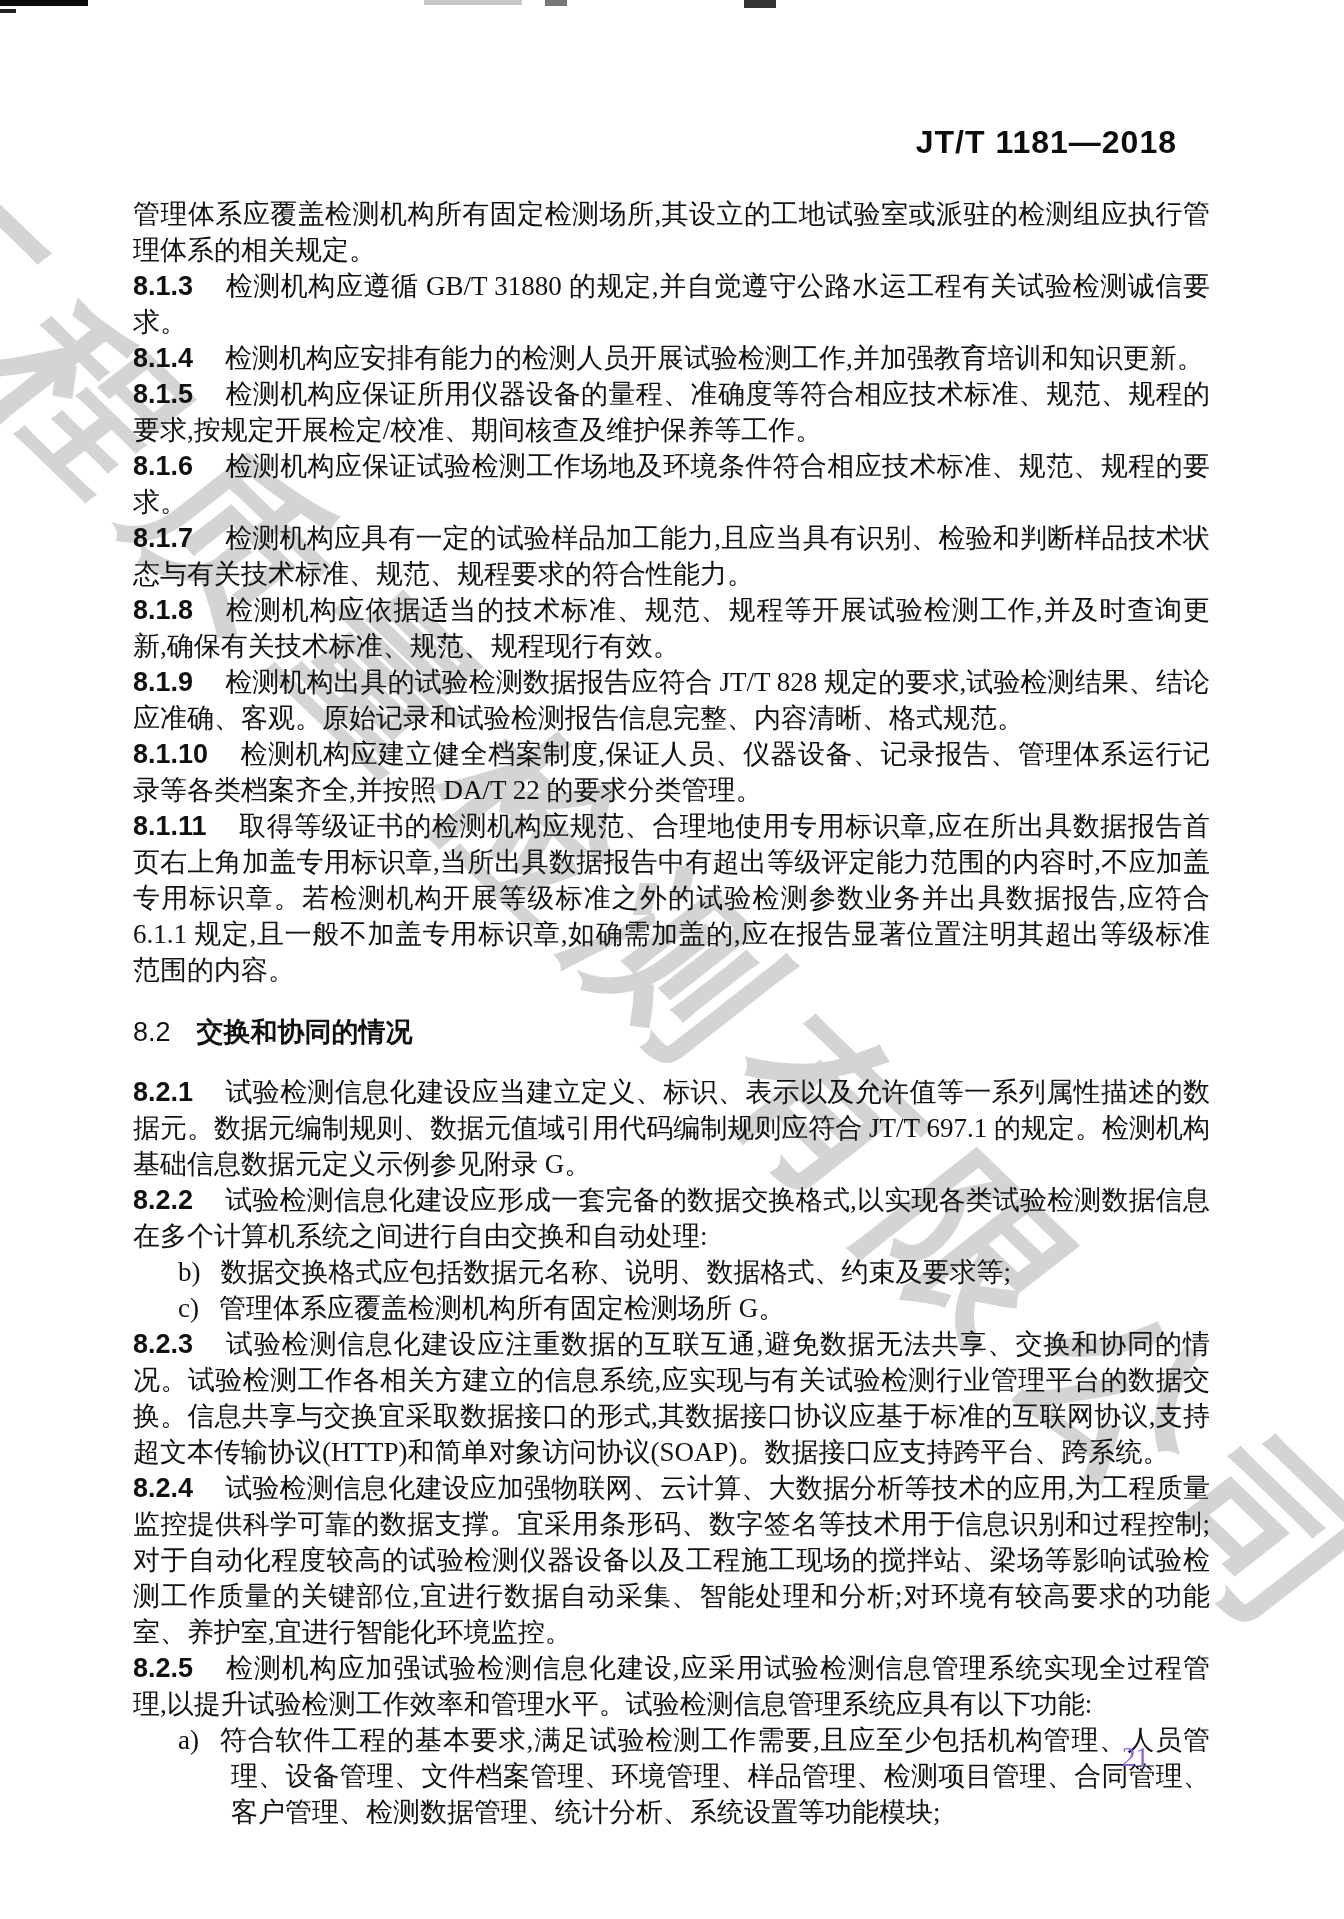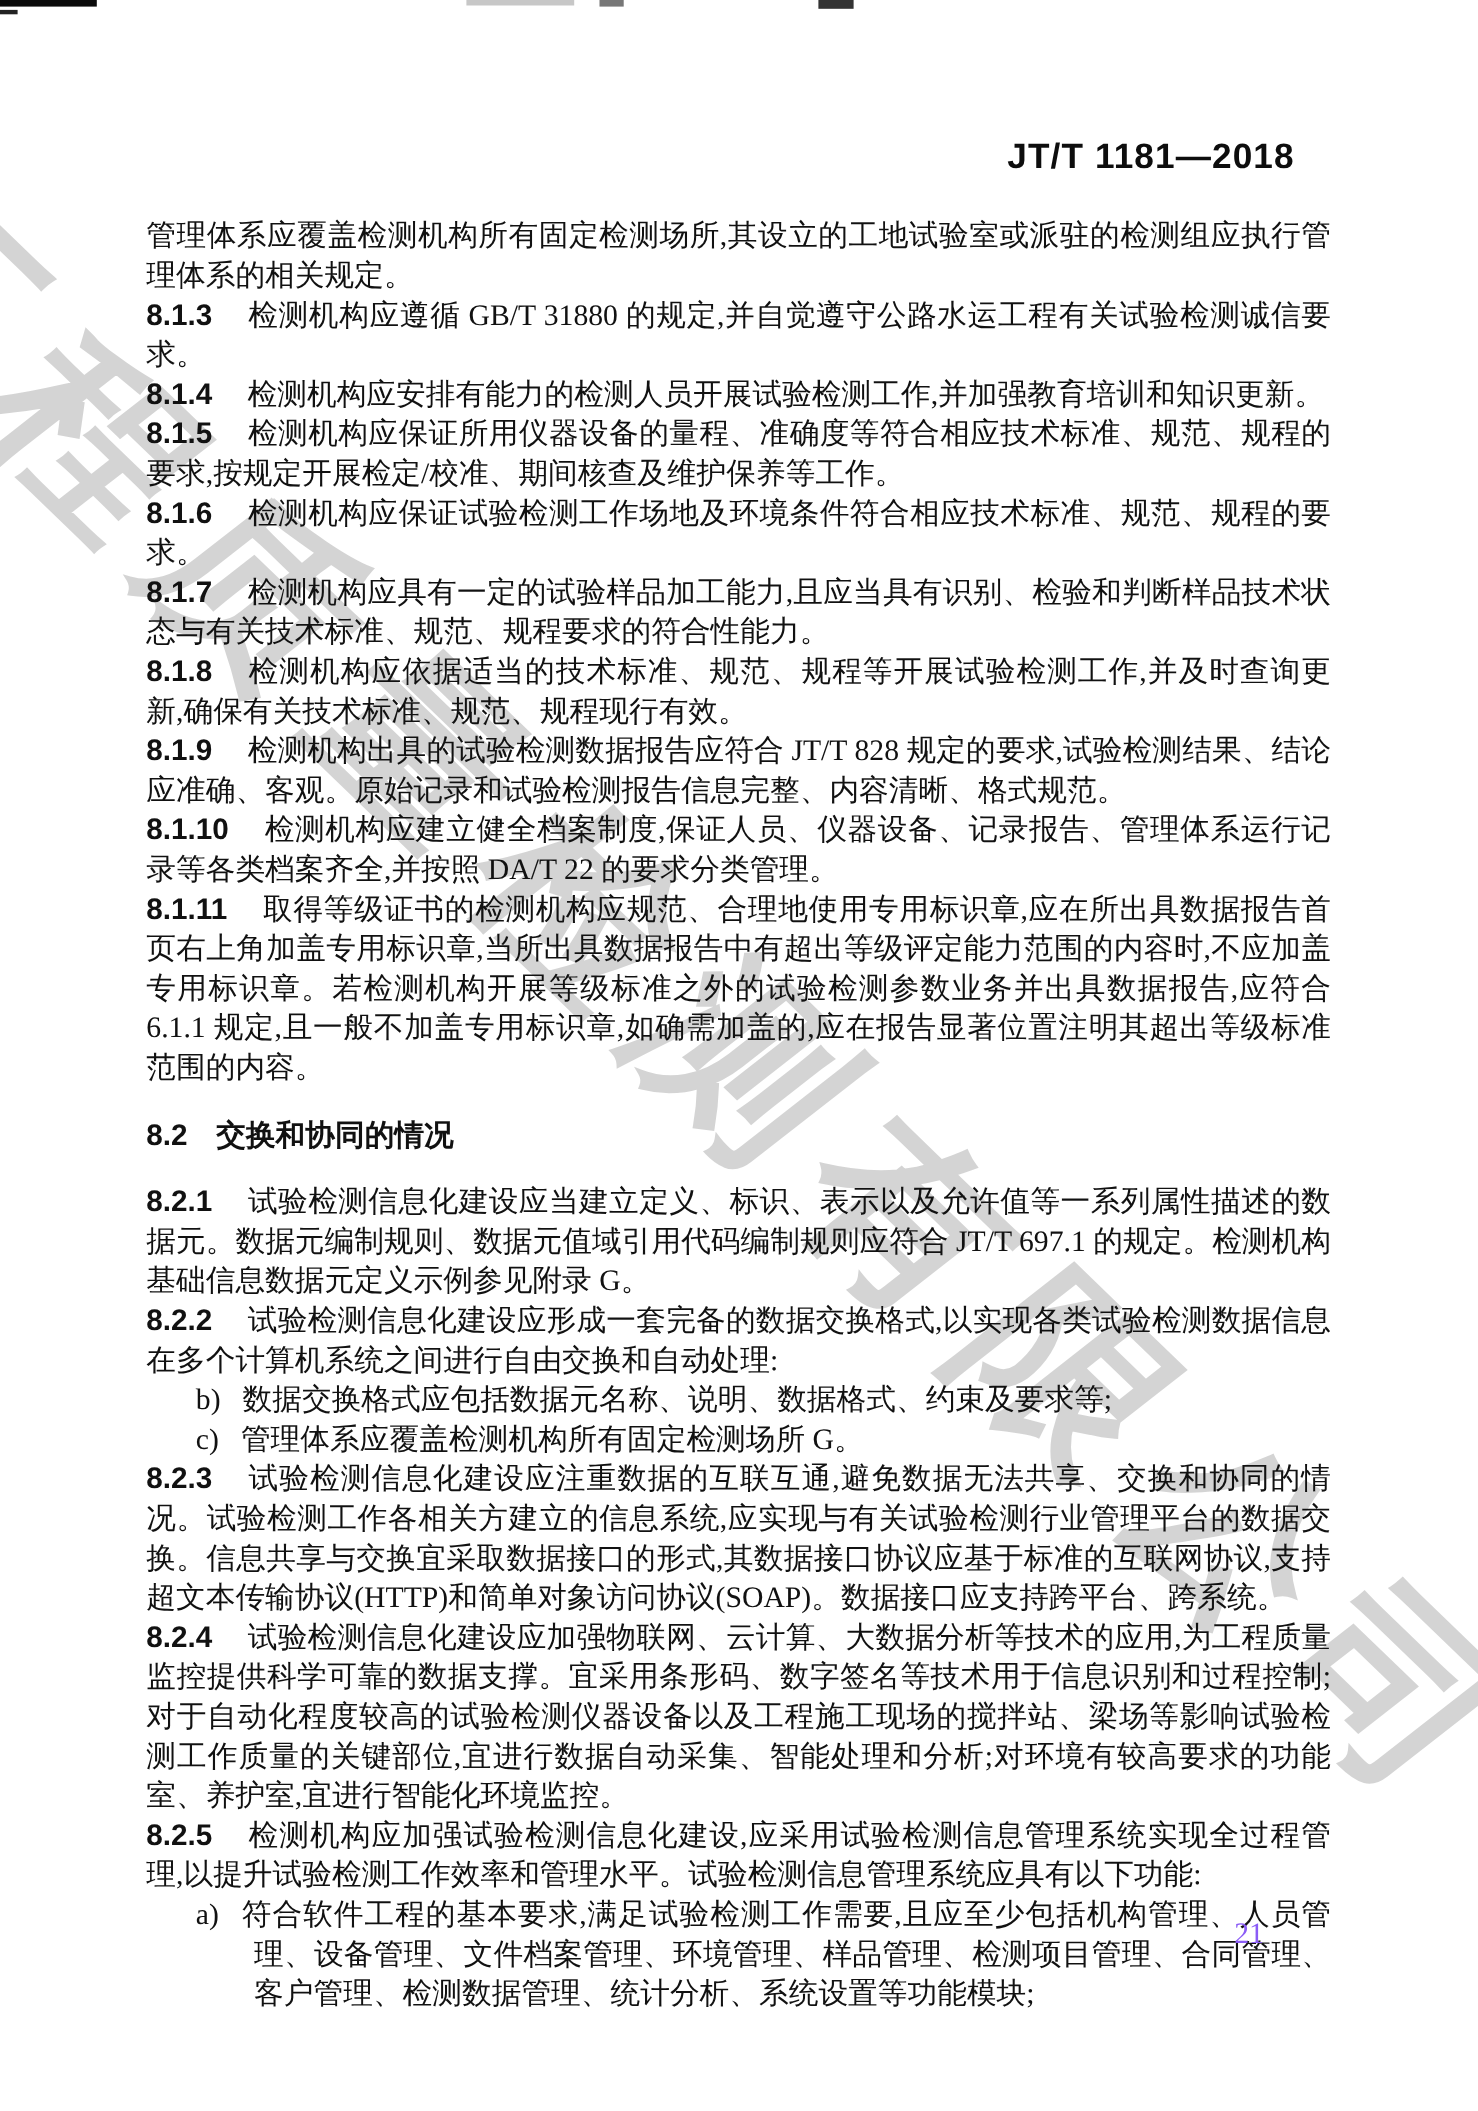--- a/index.html
+++ b/index.html
@@ -52,21 +52,21 @@
     font-weight:600;
     margin-right:32px;
     white-space:nowrap;
   }
   .section-head{
     margin-top:26px !important;
     margin-bottom:24px !important;
     font-family:"Liberation Sans","DejaVu Sans",sans-serif;
     font-weight:bold;
   }
-  .section-head .cnum{margin-right:26px;font-weight:bold;}
+  .section-head .cnum{margin-right:26px;font-weight:normal;}
   .li{
     padding-left:98px;
     text-indent:-53px;
   }
   .li .marker{margin-right:20px;}
   .page-number{
     position:absolute;left:1122px;top:1742px;
     font-size:27px;color:#8b5cf6;
     font-family:"Liberation Serif","DejaVu Serif",serif;
   }

